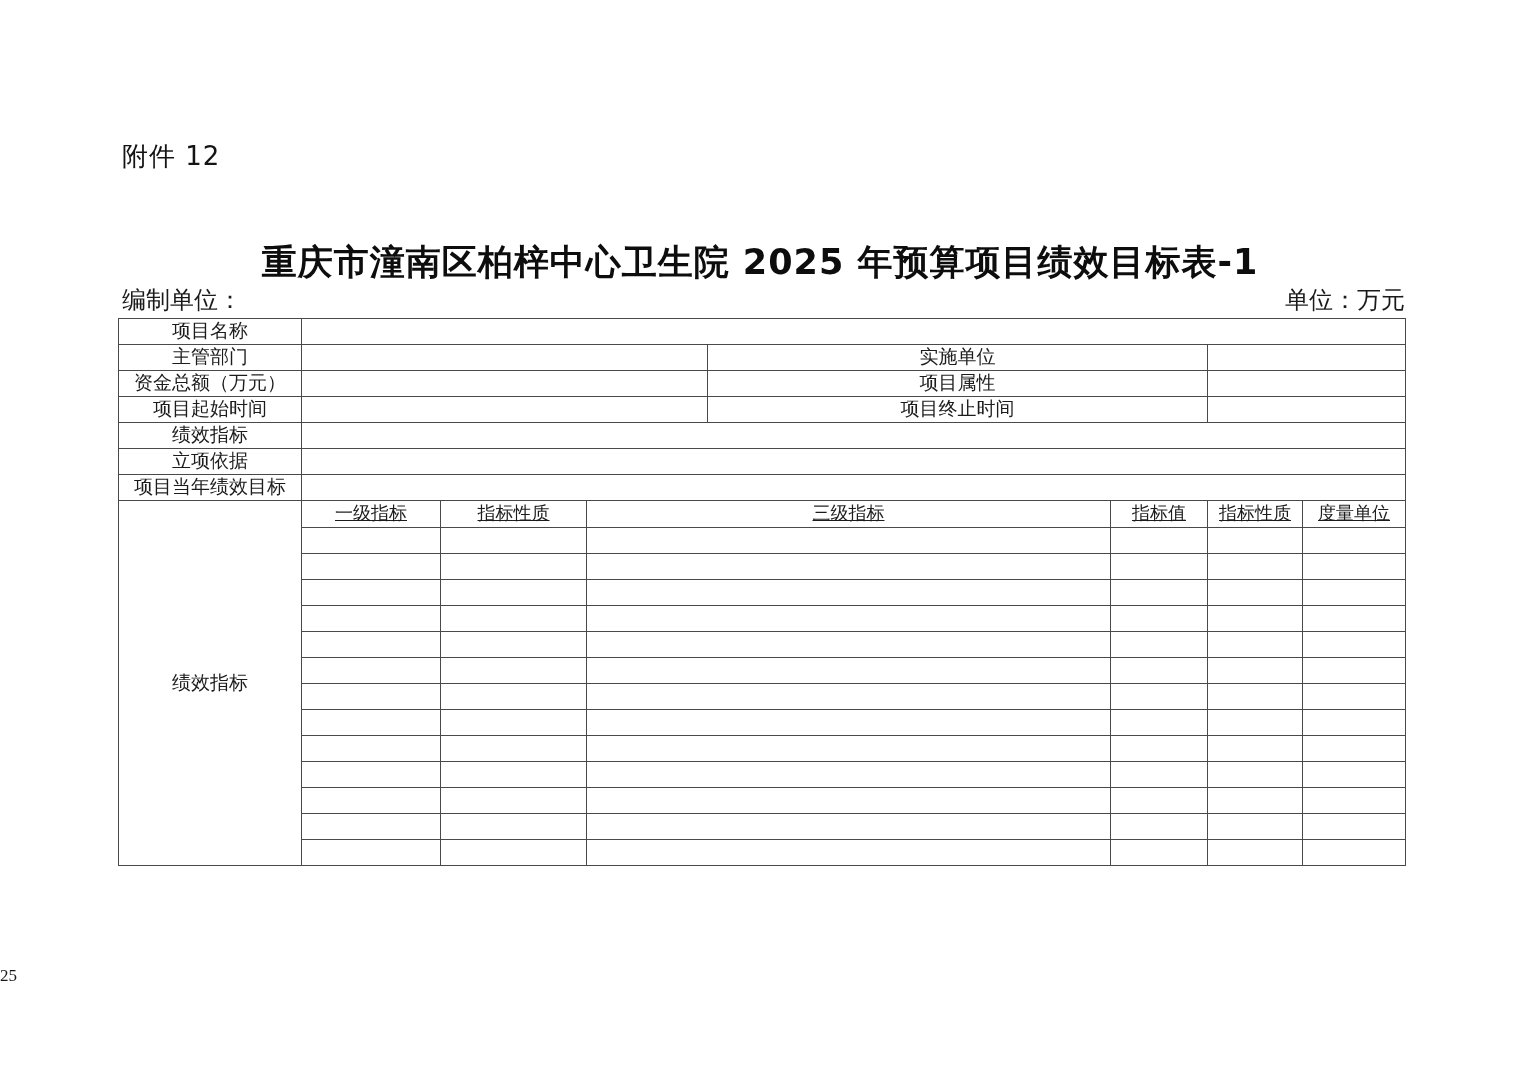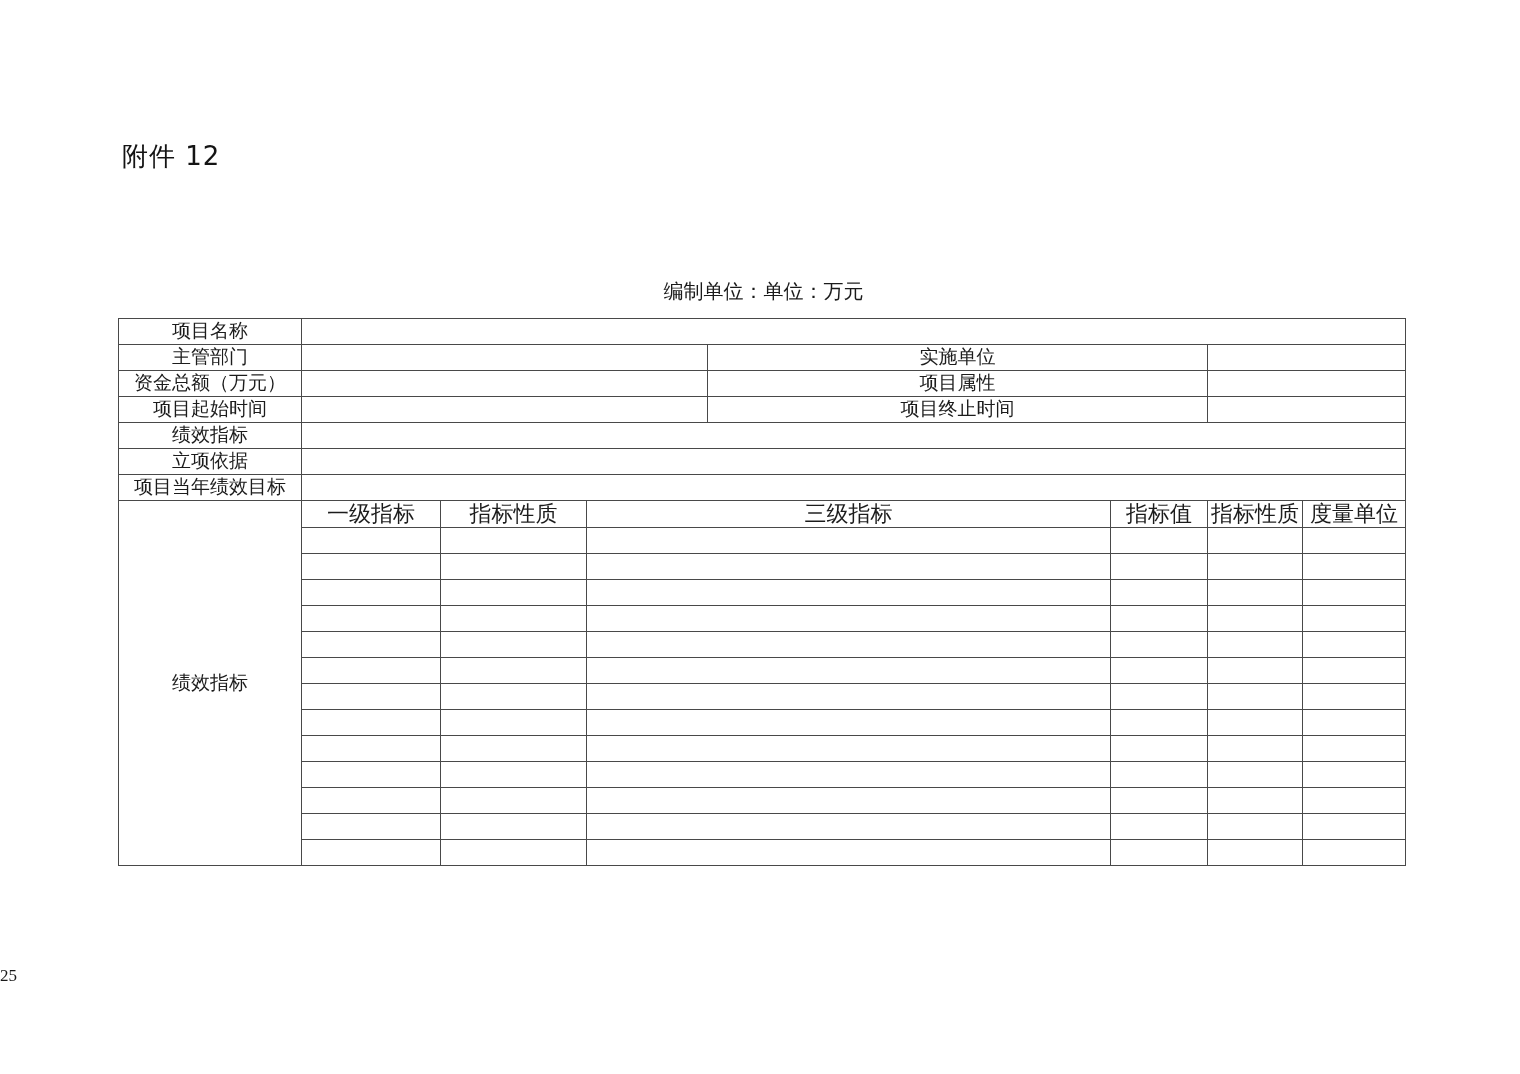--- a/index.html
+++ b/index.html
@@ -35,25 +35,25 @@
     font-family: "DejaVu Sans", "Liberation Sans", sans-serif;
     font-weight: 700;
     font-size: 35px;
     letter-spacing: 1px;
     color: #0d0d0d;
     white-space: nowrap;
   }
   .meta-line {
     position: absolute;
     left: 122px;
-    top: 278px;
+    top: 284px;
     width: 1283px;
     display: flex;
-    justify-content: center;
-    font-size: 20px;
+    justify-content: space-between;
+    font-size: 24px;
     color: #1a1a1a;
   }
   table.doc-table {
     position: absolute;
     left: 118px;
     top: 318px;
     width: 1287px;
     border-collapse: collapse;
     table-layout: fixed;
     padding-left: 30px;
@@ -64,39 +64,40 @@
     text-align: center;
     vertical-align: middle;
     font-size: 19px;
     line-height: 1.2;
     overflow: hidden;
     white-space: nowrap;
     color: #1c1c1c;
   }
   table.doc-table tr { height: 26px; }
   table.doc-table tr.hdr-row { height: 27px; }
-  table.doc-table td.hdr { font-size: 22px; }
+  table.doc-table td.hdr { font-size: 18px; text-decoration: underline; }
   table.doc-table td.side-label { font-size: 19px; }
   .pageno {
     position: absolute;
     left: 0;
     top: 966px;
     width: 100%;
     text-align: left;
     font-size: 17px;
     color: #1a1a1a;
   }
 </style>
 </head>
 <body>
 
 <div class="page">
 
   <div class="attachment">附件 12</div>
 
+  <h1 class="title">重庆市潼南区柏梓中心卫生院 2025 年预算项目绩效目标表-1</h1>
 
   <div class="meta-line">
     <span>编制单位：</span>
     <span>单位：万元</span>
   </div>
 
   <table class="doc-table">
     <colgroup>
       <col style="width:183px">
       <col style="width:139px">

